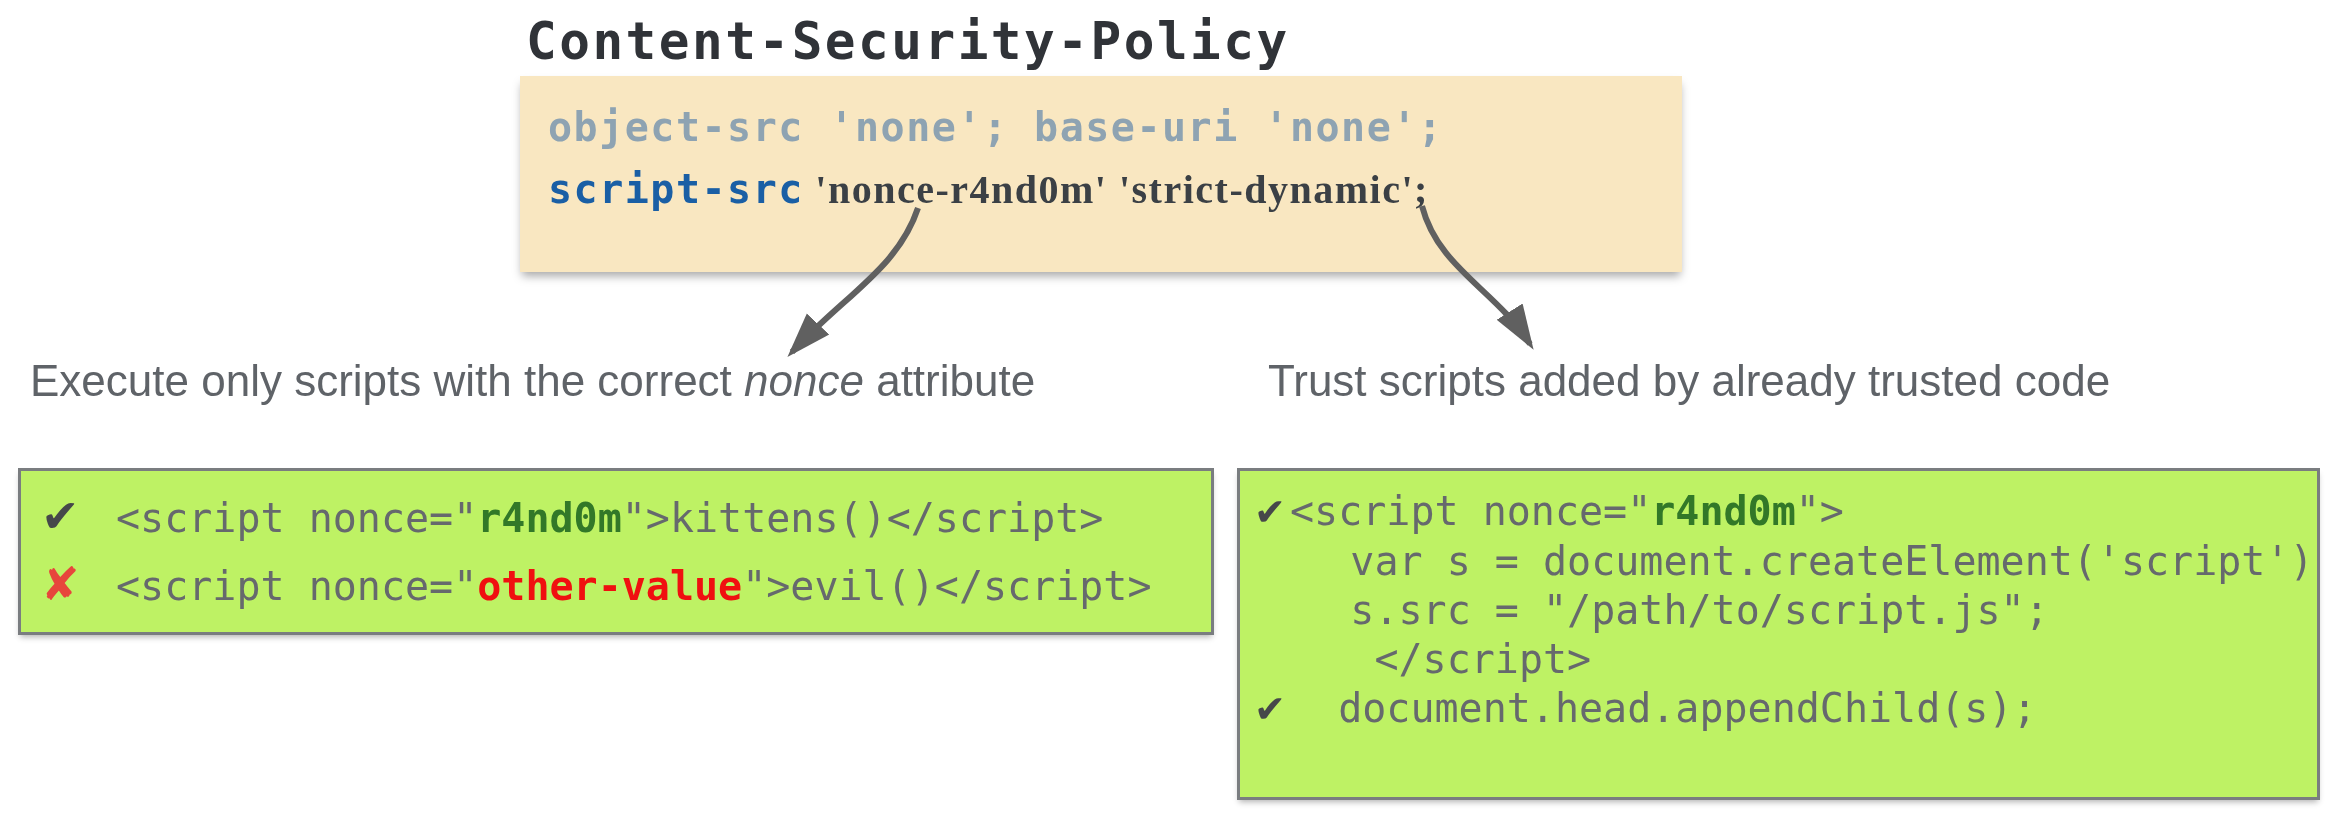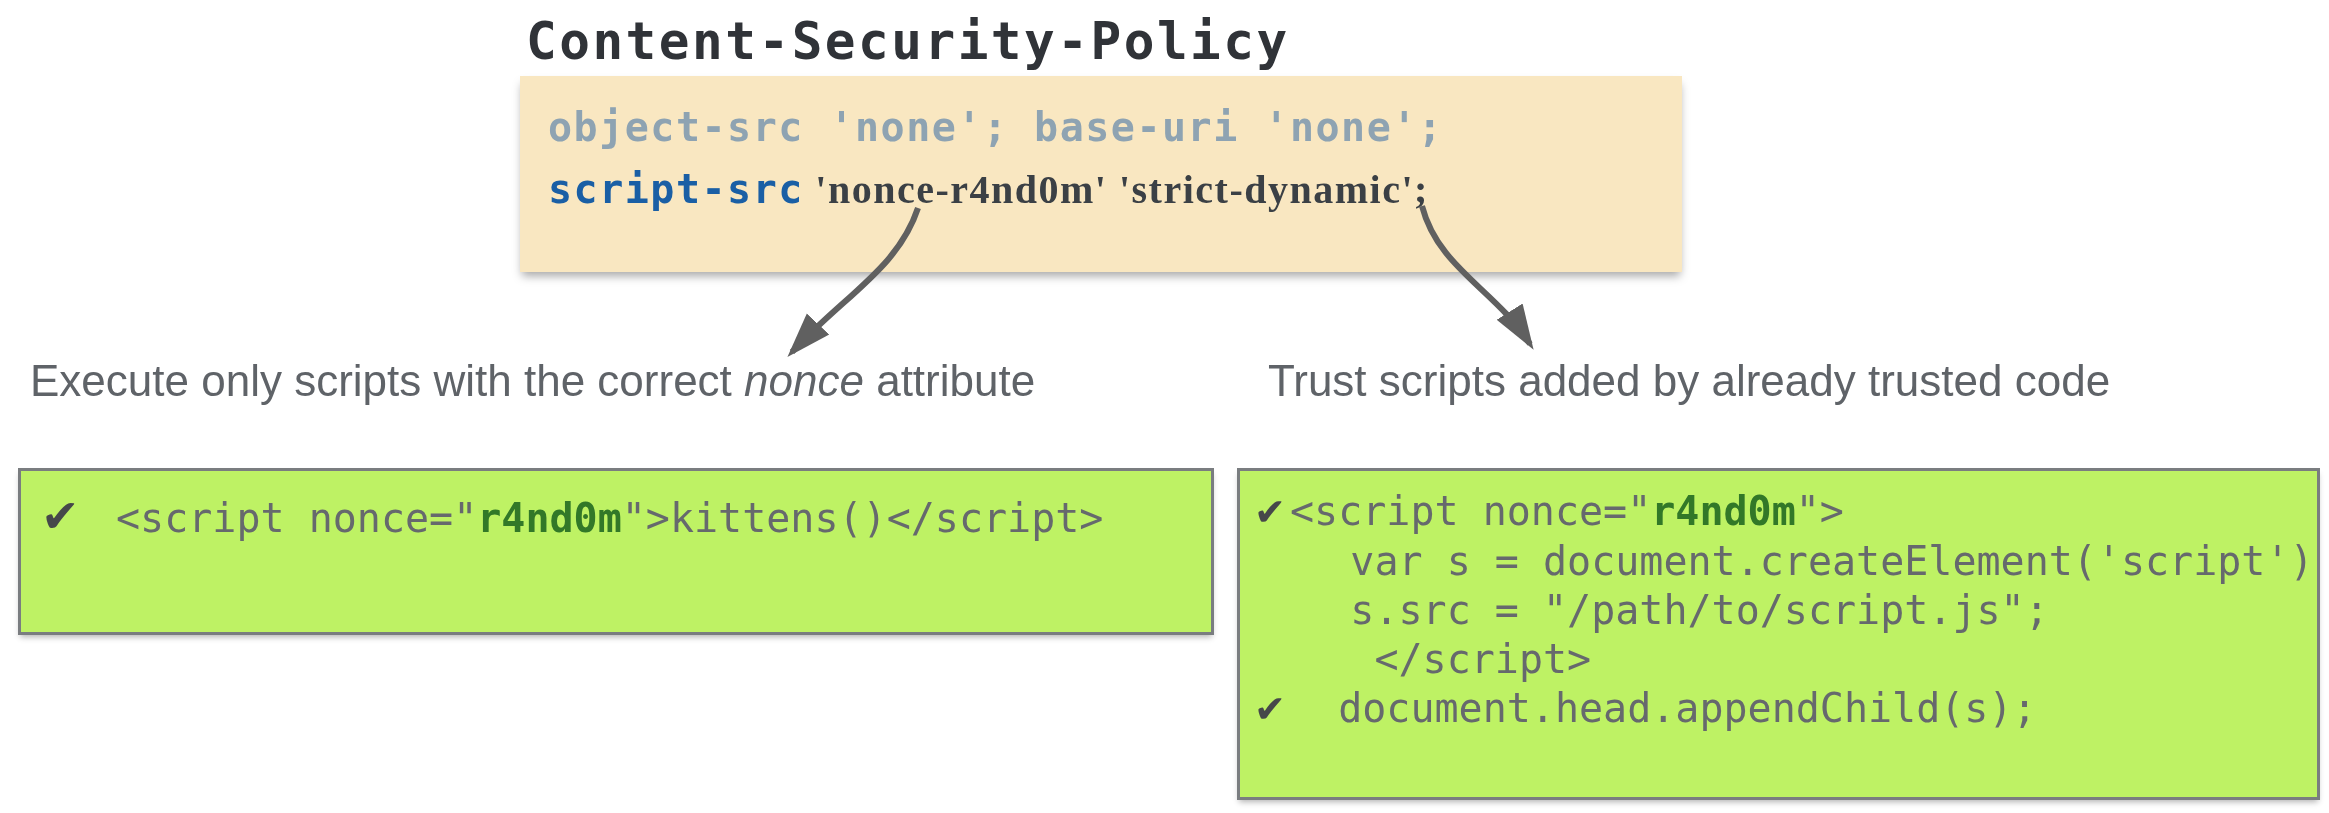--- a/index.html
+++ b/index.html
@@ -95,20 +95,21 @@
   <path d="M 918 208 C 898 268, 845 295, 792 352" fill="none" stroke="#606060" stroke-width="6" marker-end="url(#ah)"></path>
   <path d="M 1422 206 C 1438 268, 1496 290, 1530 344" fill="none" stroke="#606060" stroke-width="6" marker-end="url(#ah)"></path>
 </svg>
 
 <div class="caption left"><span>Execute only scripts with the correct </span><span class="em">nonce</span><span> attribute</span></div>
 
 <div class="caption right">Trust scripts added by already trusted code</div>
 
 <div class="code-box left">
   <div class="cline"><span class="mark check">✔</span><span>&lt;script nonce="</span><span class="hl-green">r4nd0m</span><span>"&gt;kittens()&lt;/script&gt;</span></div>
+  <div class="cline"><span class="mark cross">✘</span><span>&lt;script nonce="</span><span class="hl-red">other-value</span><span>"&gt;evil()&lt;/script&gt;</span></div>
 </div>
 
 <div class="code-box right">
   <div class="cline"><span class="mark check">✔</span><span>&lt;script nonce="</span><span class="hl-green">r4nd0m</span><span>"&gt;</span></div>
   <div class="cline">    var s = document.createElement('script')</div>
   <div class="cline">    s.src = "/path/to/script.js";</div>
   <div class="cline">     &lt;/script&gt;</div>
   <div class="cline"><span class="mark check">✔</span><span>  document.head.appendChild(s);</span></div>
 </div>
 

